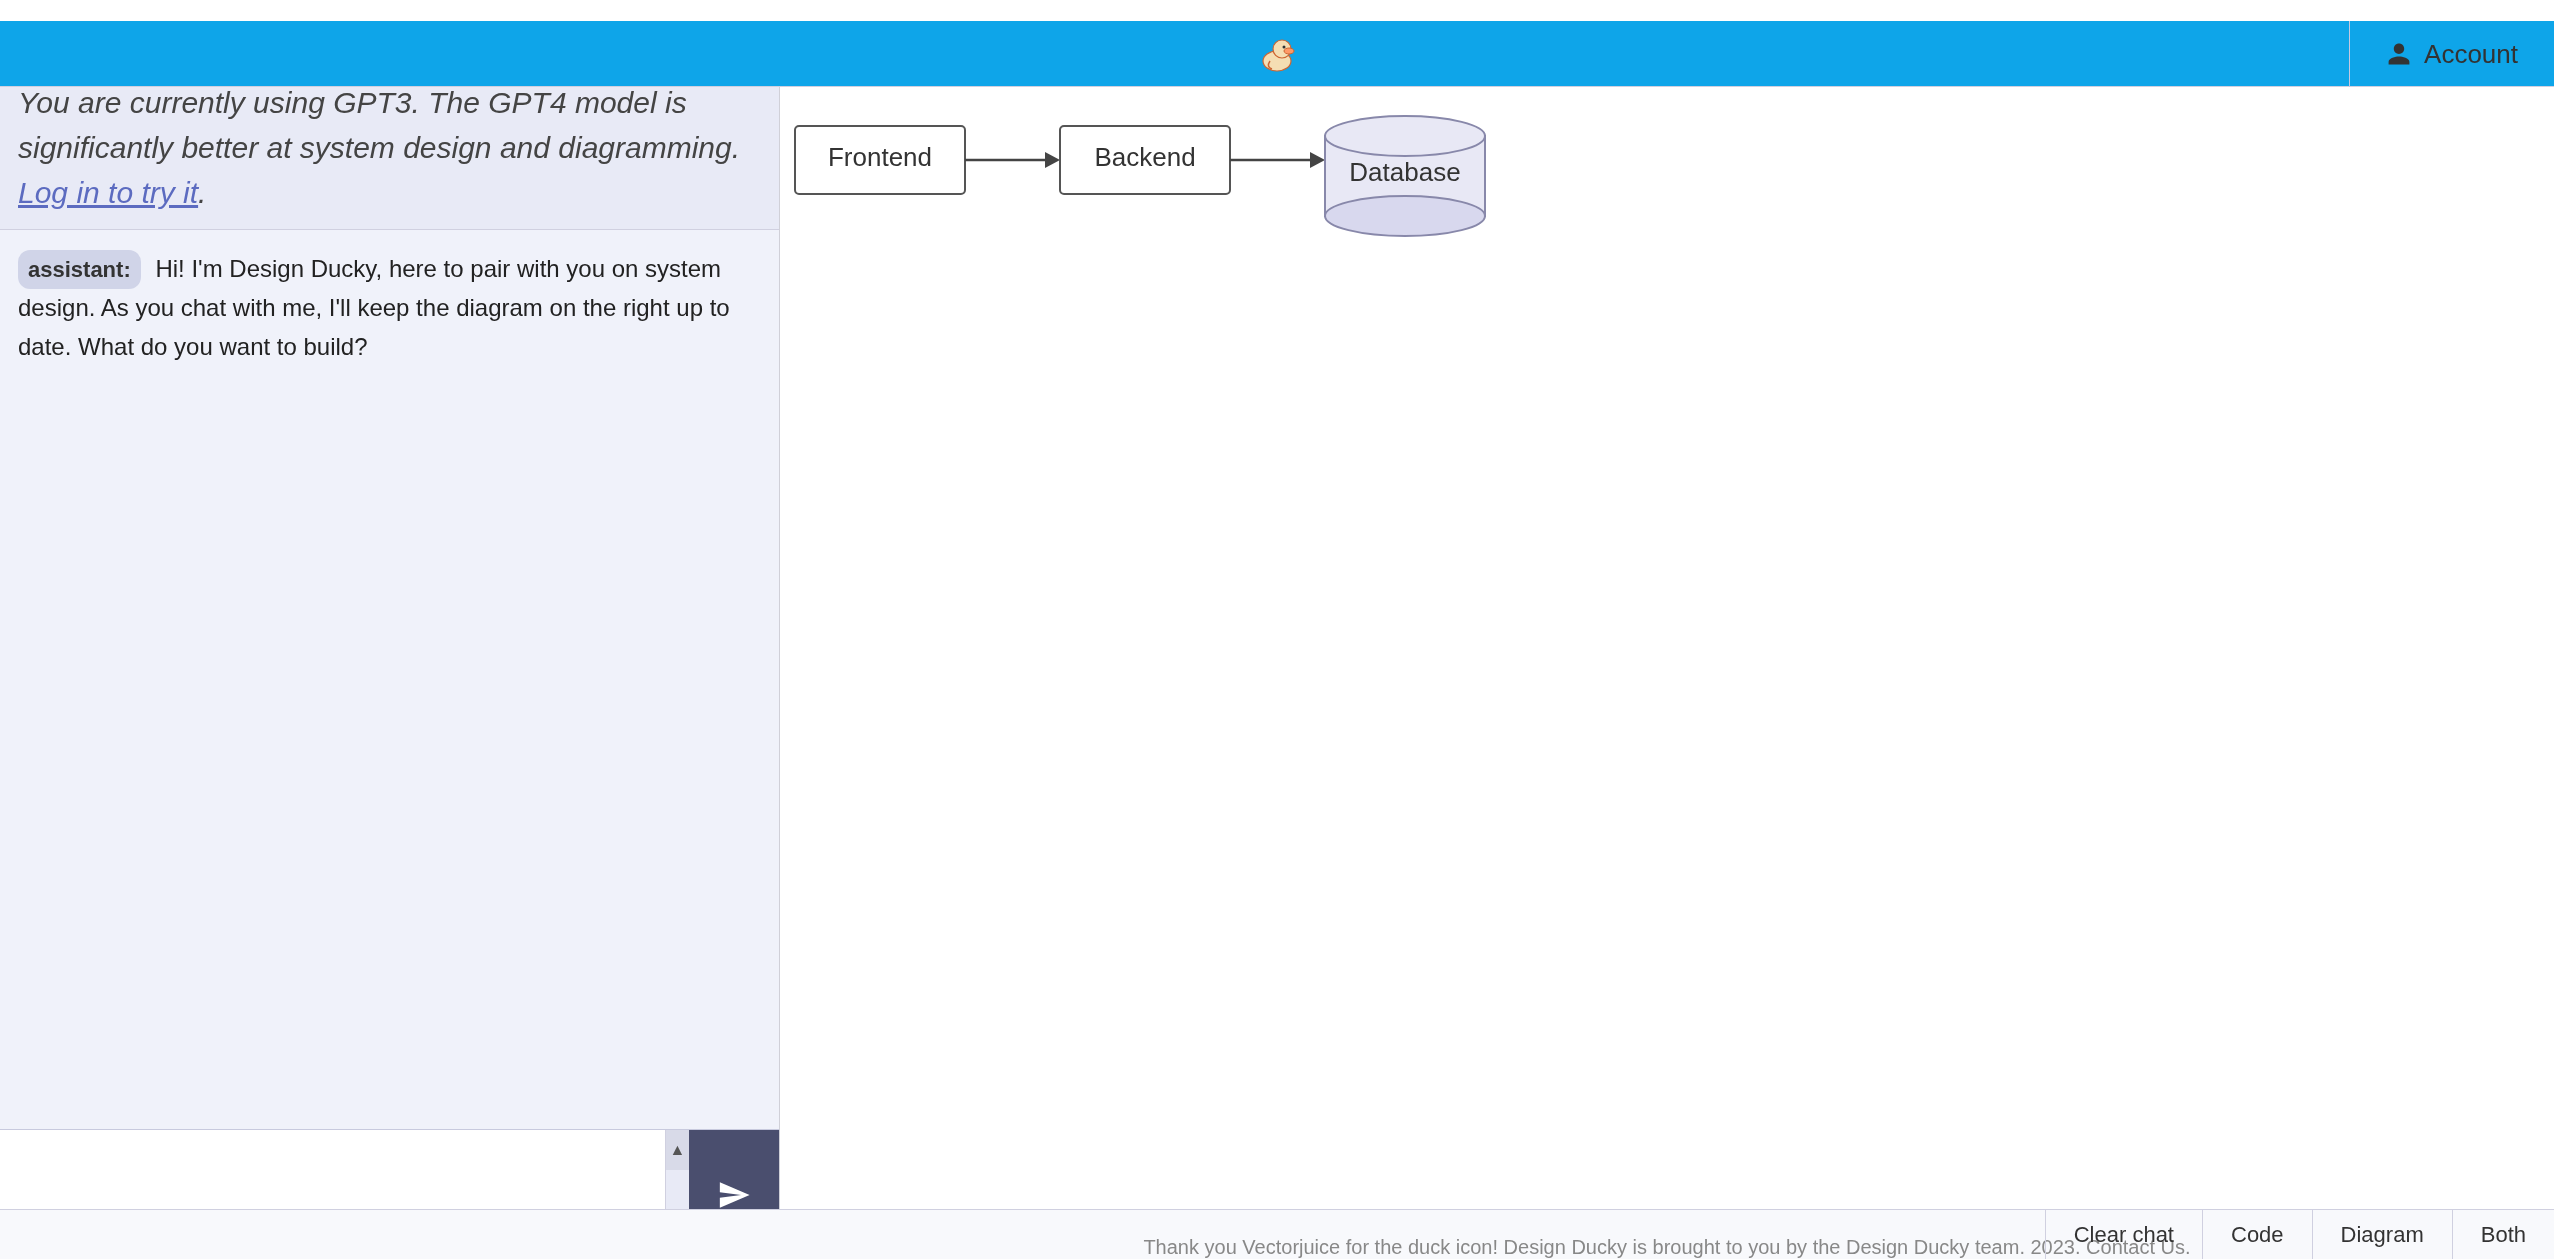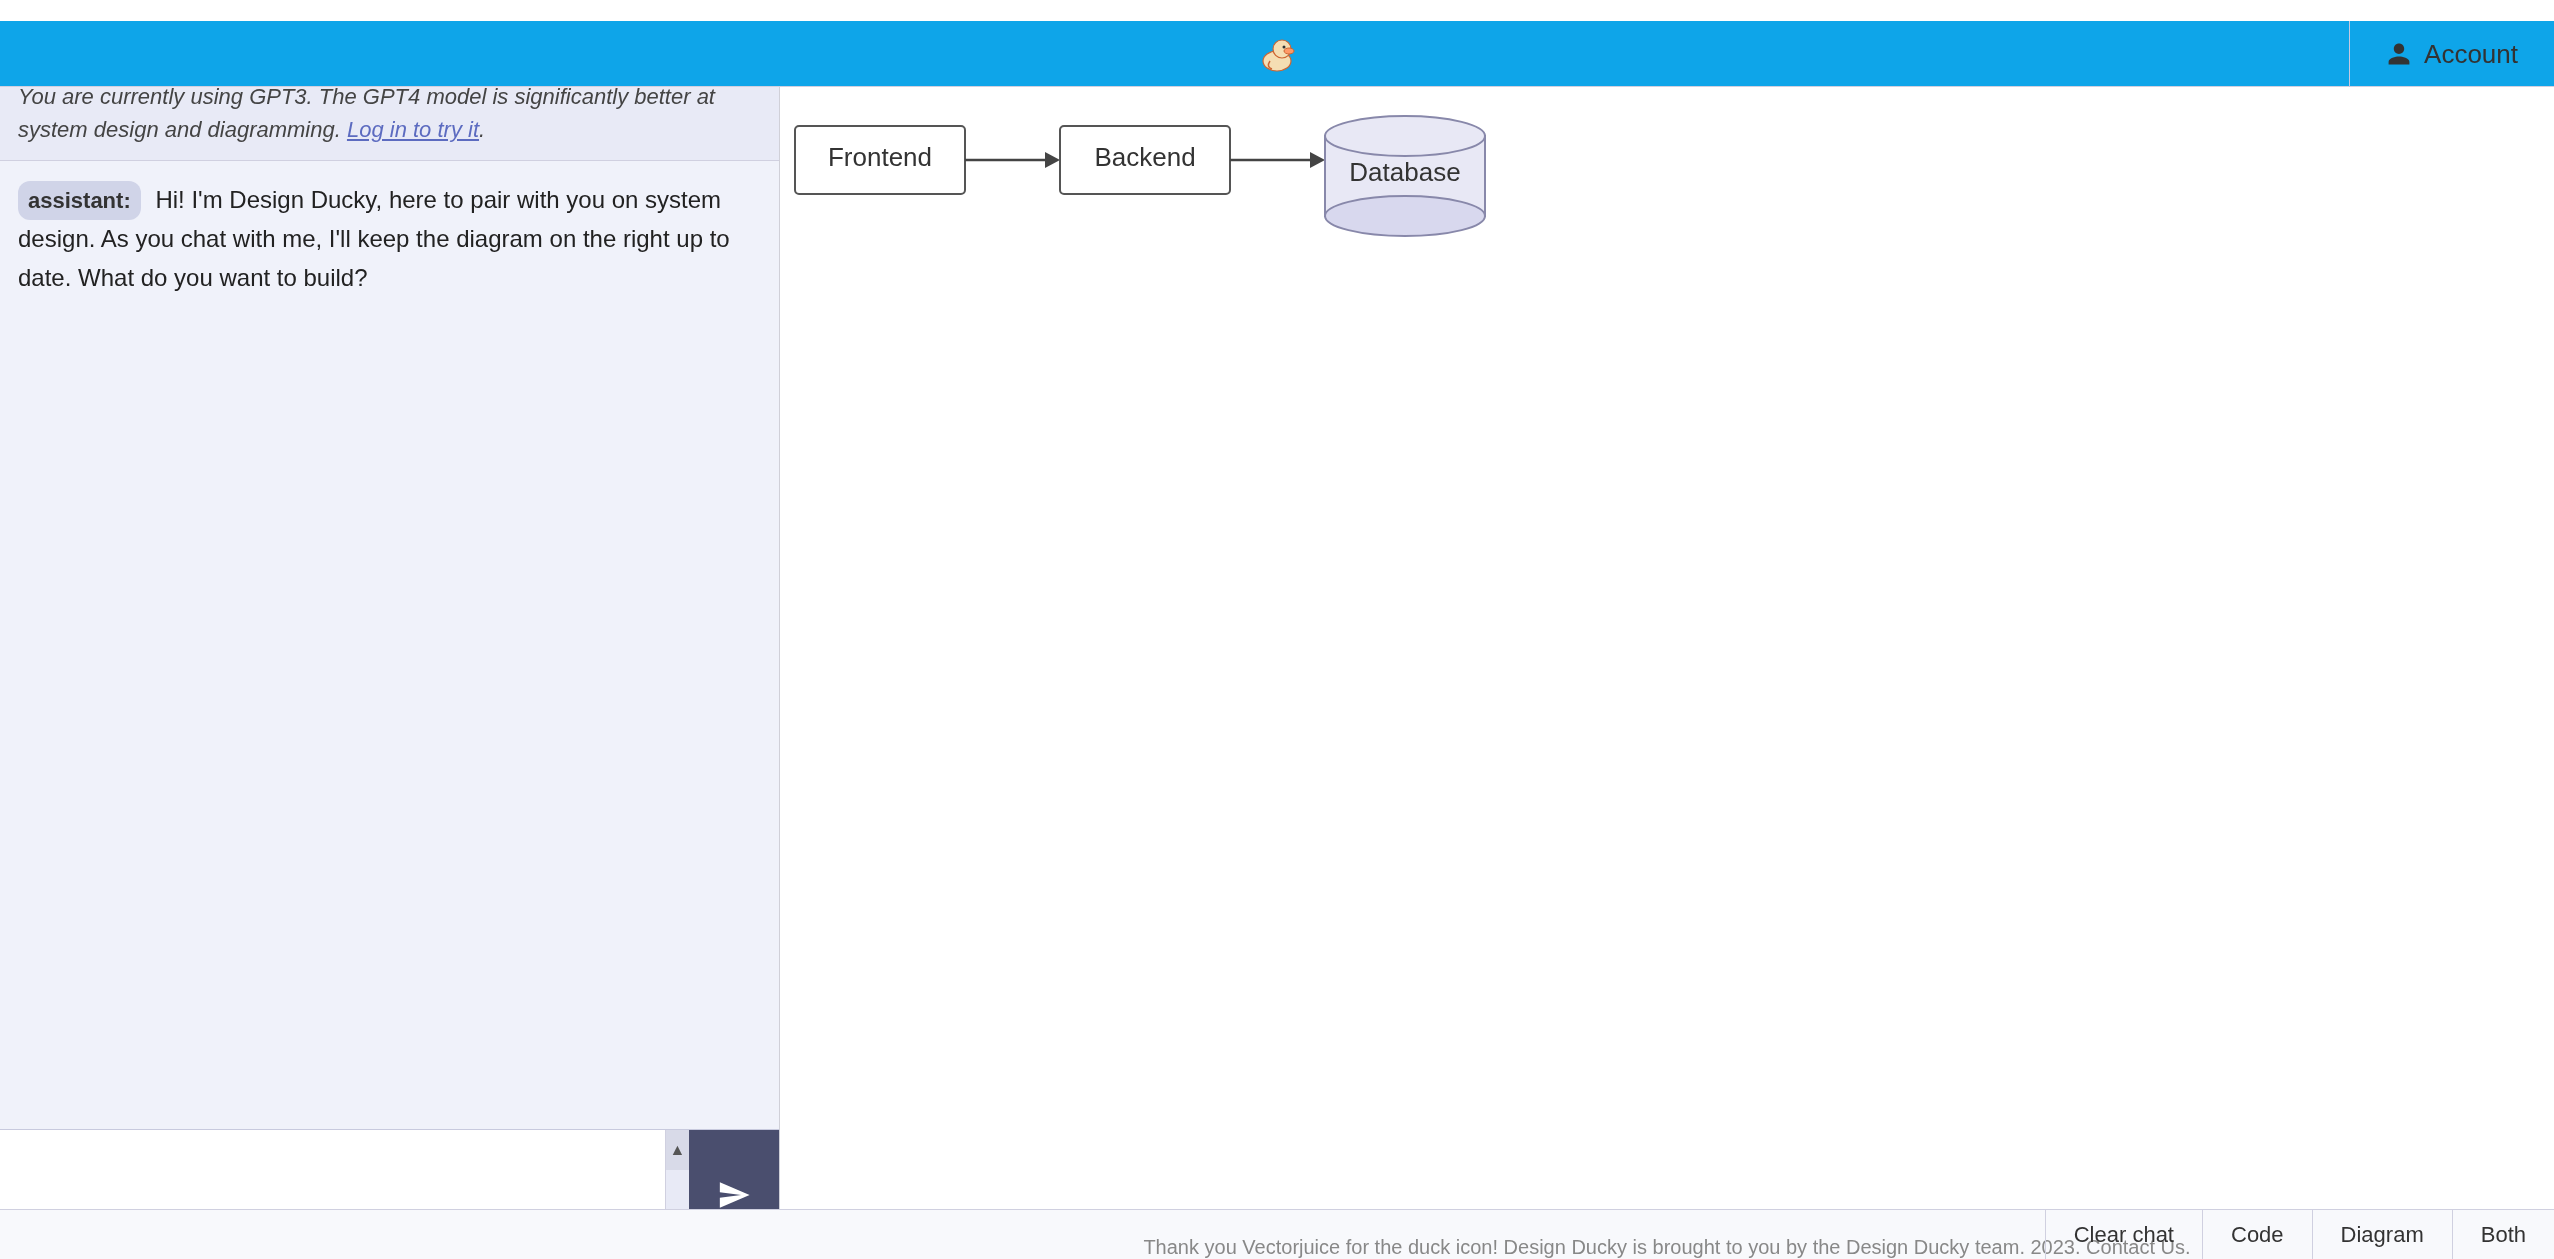--- a/index.html
+++ b/index.html
@@ -78,21 +78,21 @@
       display: flex;
       flex-direction: column;
       border-right: 1px solid #d0d0d8;
       background: #f0f2fa;
       position: relative;
     }
 
     #banner {
       background: #e8eaf6;
       padding: 14px 18px;
-      font-size: 22px;
+      font-size: 30px;
       color: #444;
       border-bottom: 1px solid #d0d0e0;
       line-height: 1.5;
     }
 
     #banner a {
       color: #5c6bc0;
       text-decoration: underline;
       cursor: pointer;
     }

